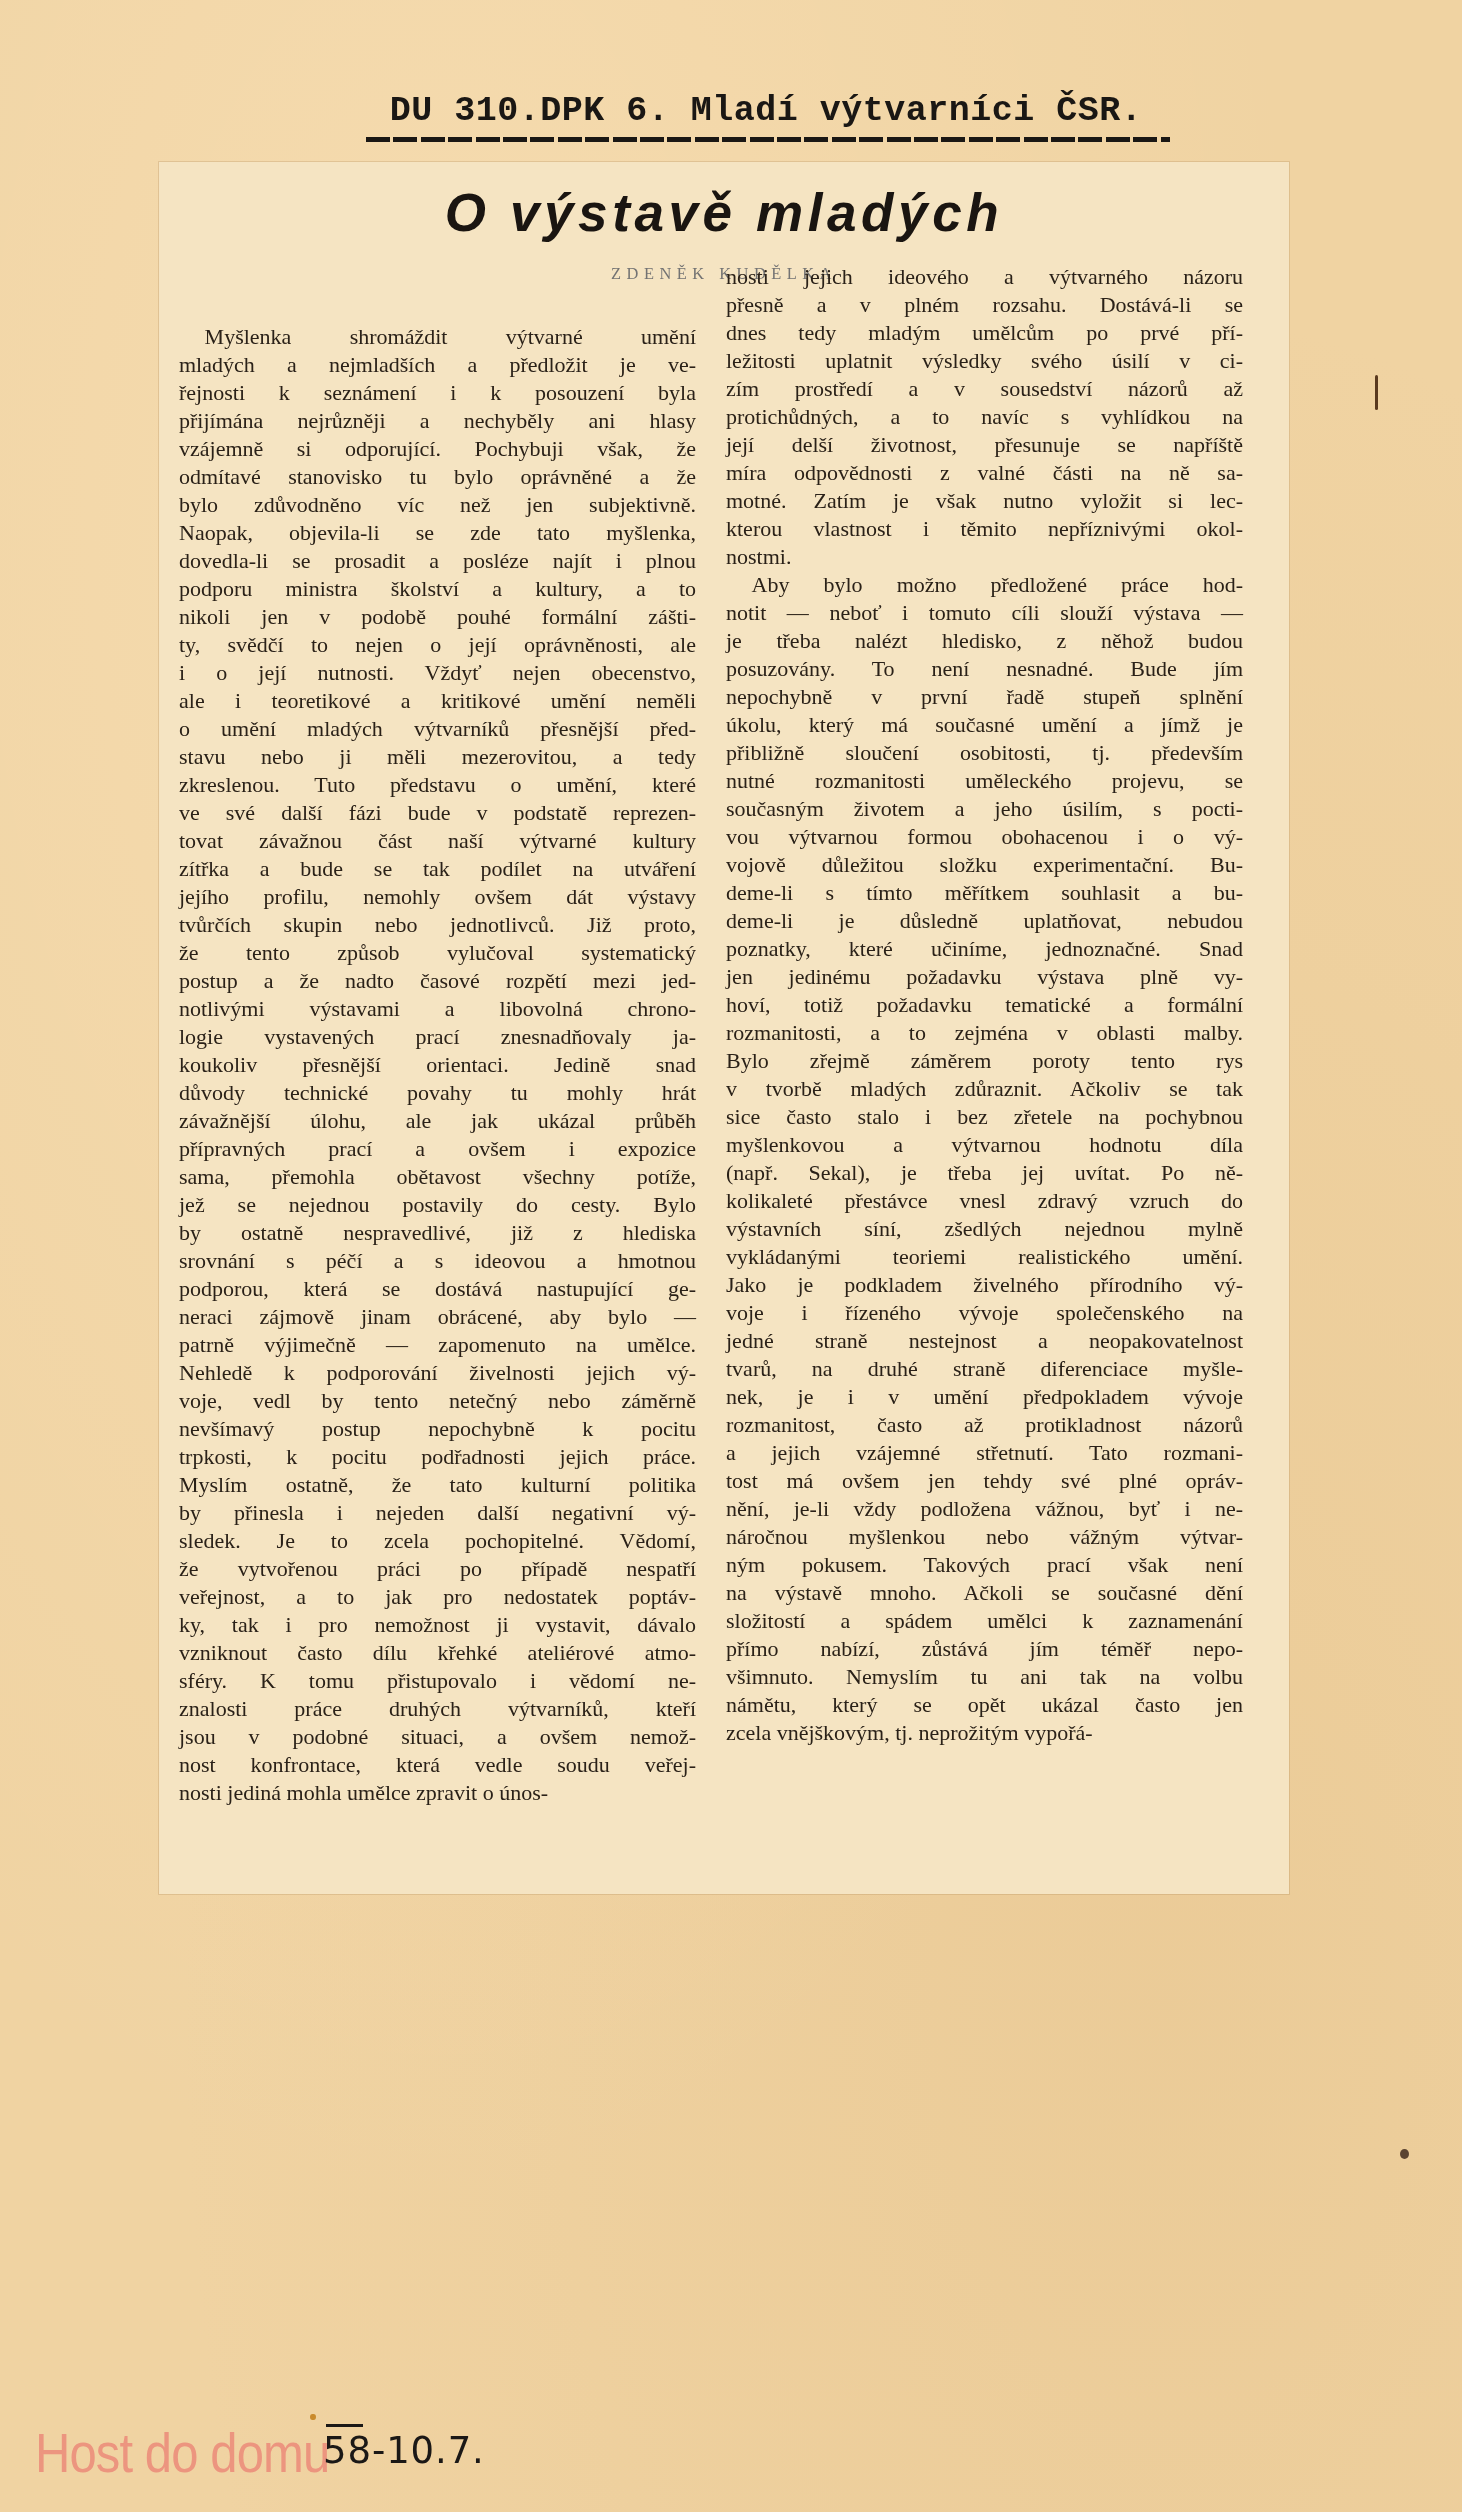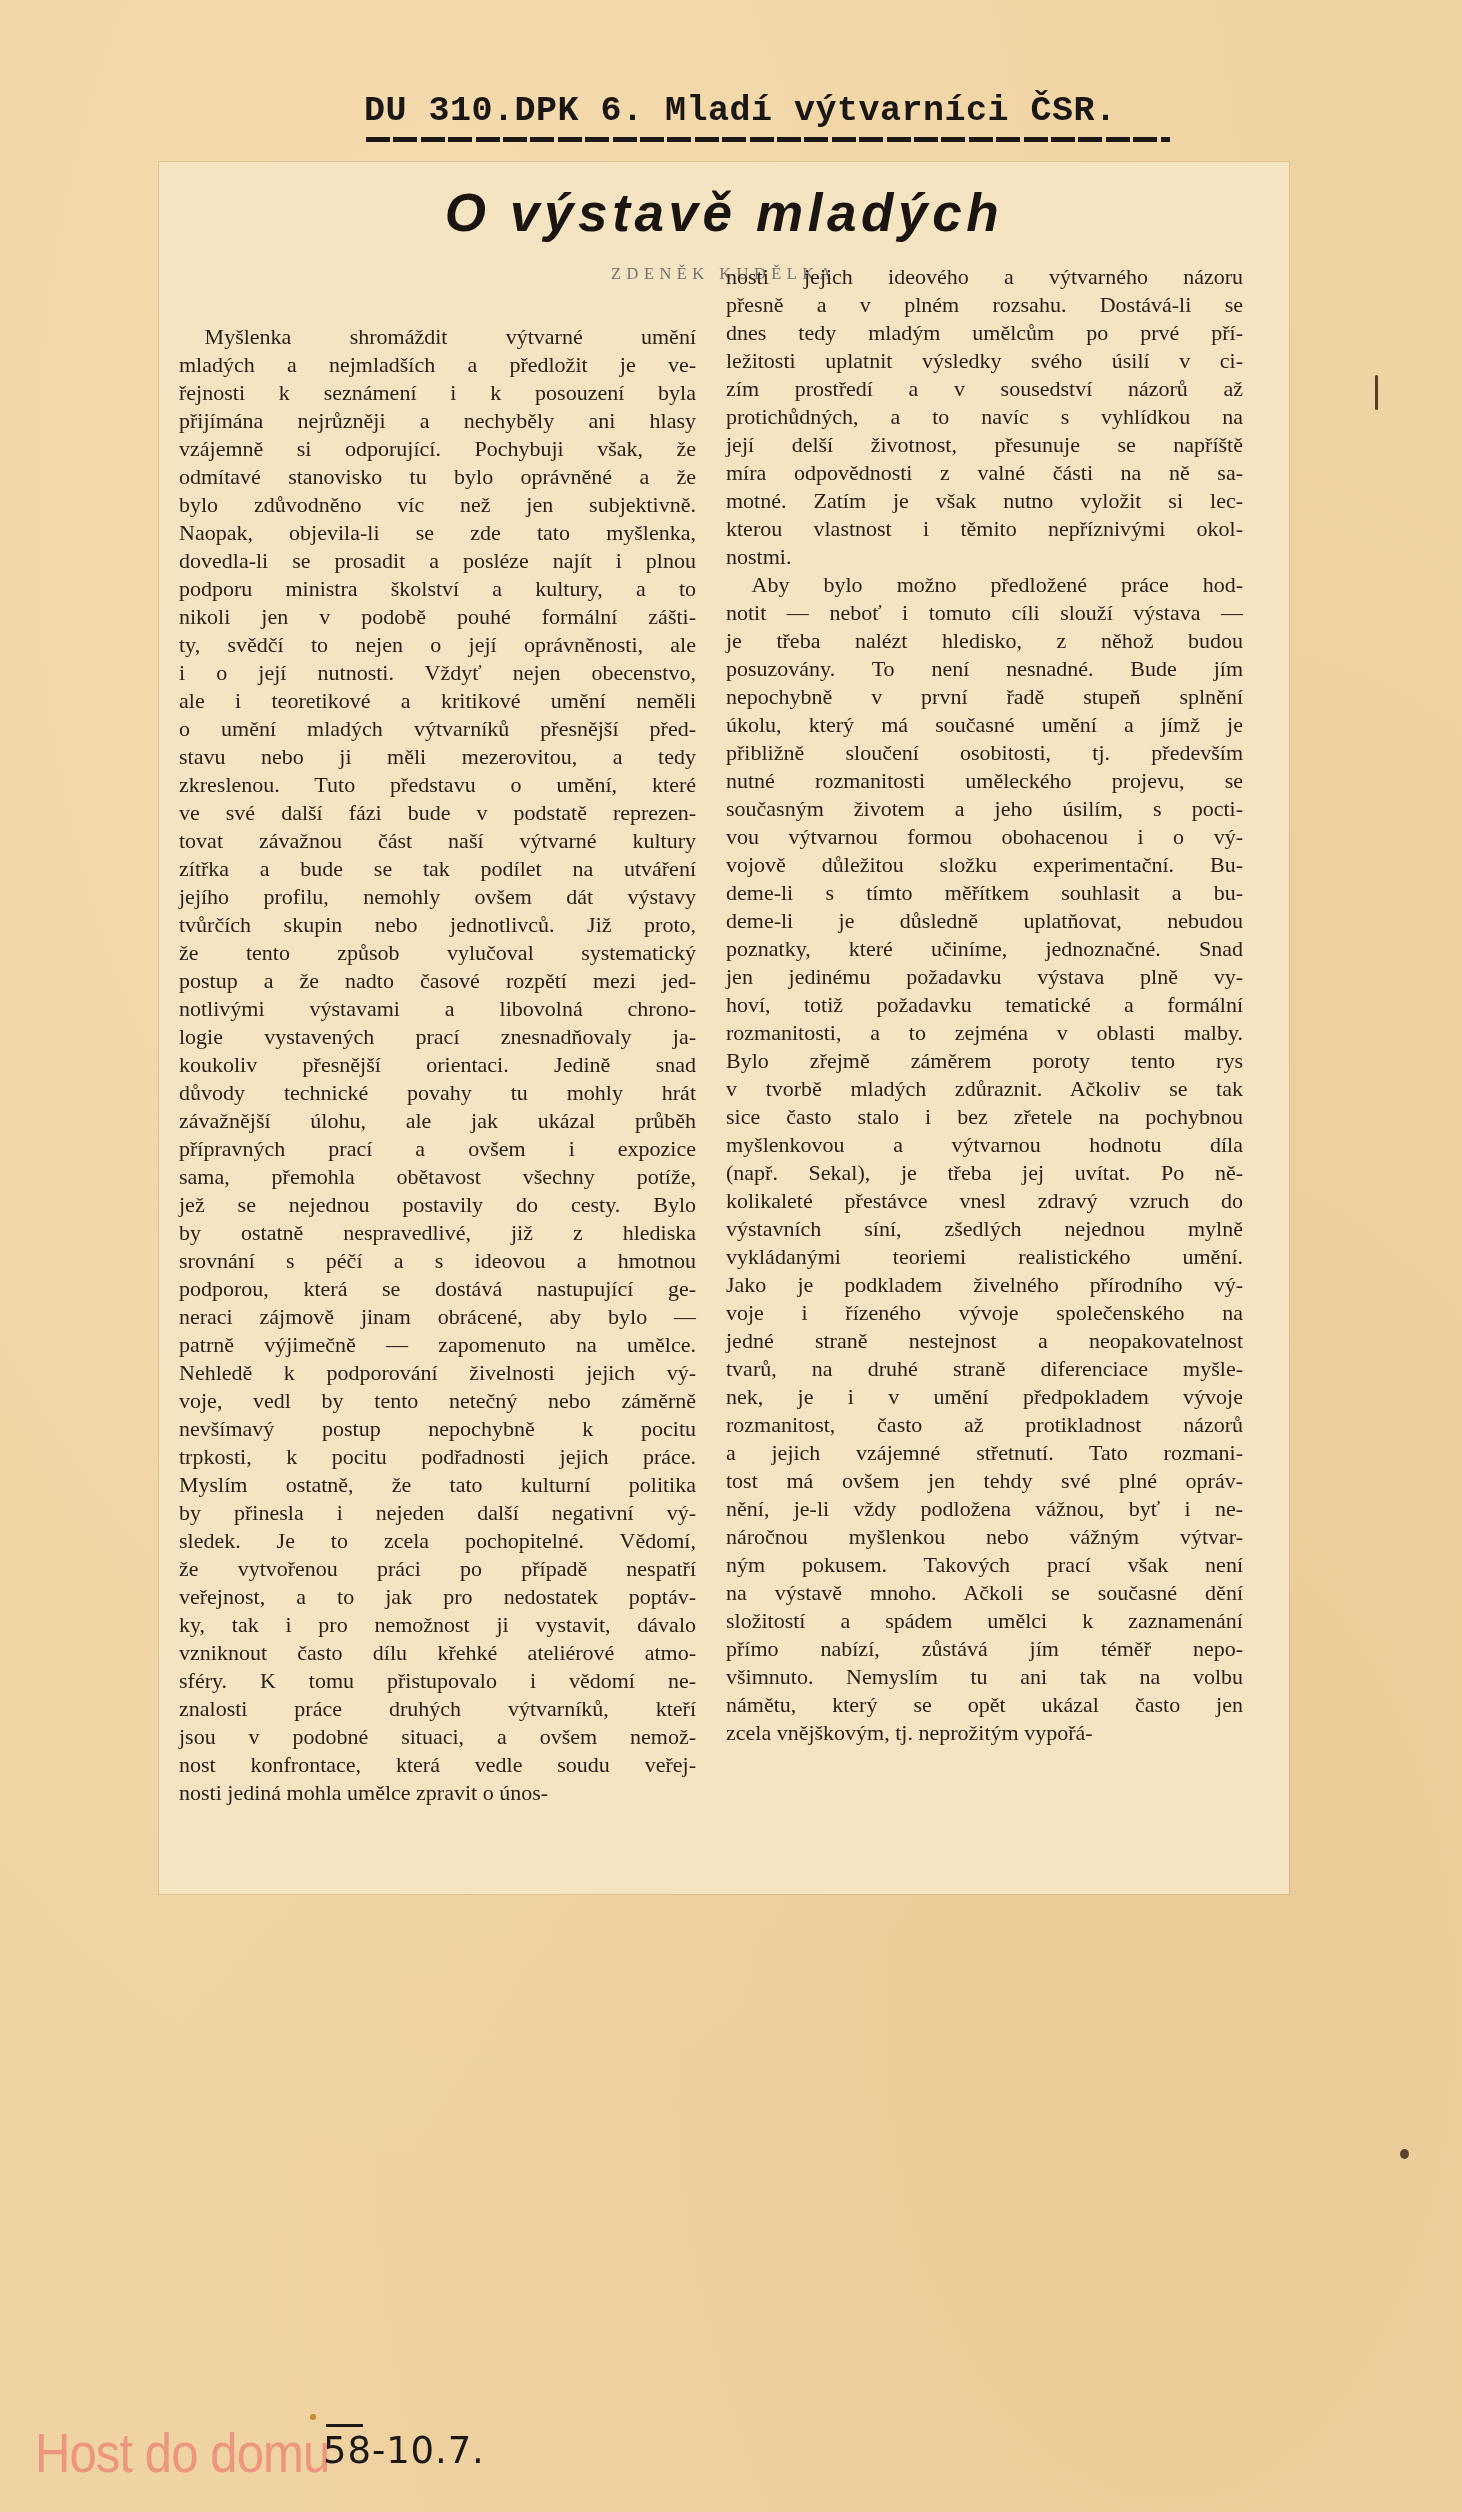--- a/index.html
+++ b/index.html
@@ -28,20 +28,21 @@
       position: absolute;
       left: 364px;
       top: 91px;
       width: 804px;
       font-family: "Liberation Mono", "DejaVu Sans Mono", monospace;
       font-size: 35px;
       font-weight: bold;
       color: #1a1714;
       letter-spacing: 0.5px;
       white-space: nowrap;
+      text-align: center;
     }
     .typed-underline {
       position: absolute;
       left: 366px;
       top: 137px;
       width: 804px;
       height: 4.6px;
       background: repeating-linear-gradient(90deg, #1a1714 0 24px, transparent 24px 27.4px);
     }
     .clipping {

